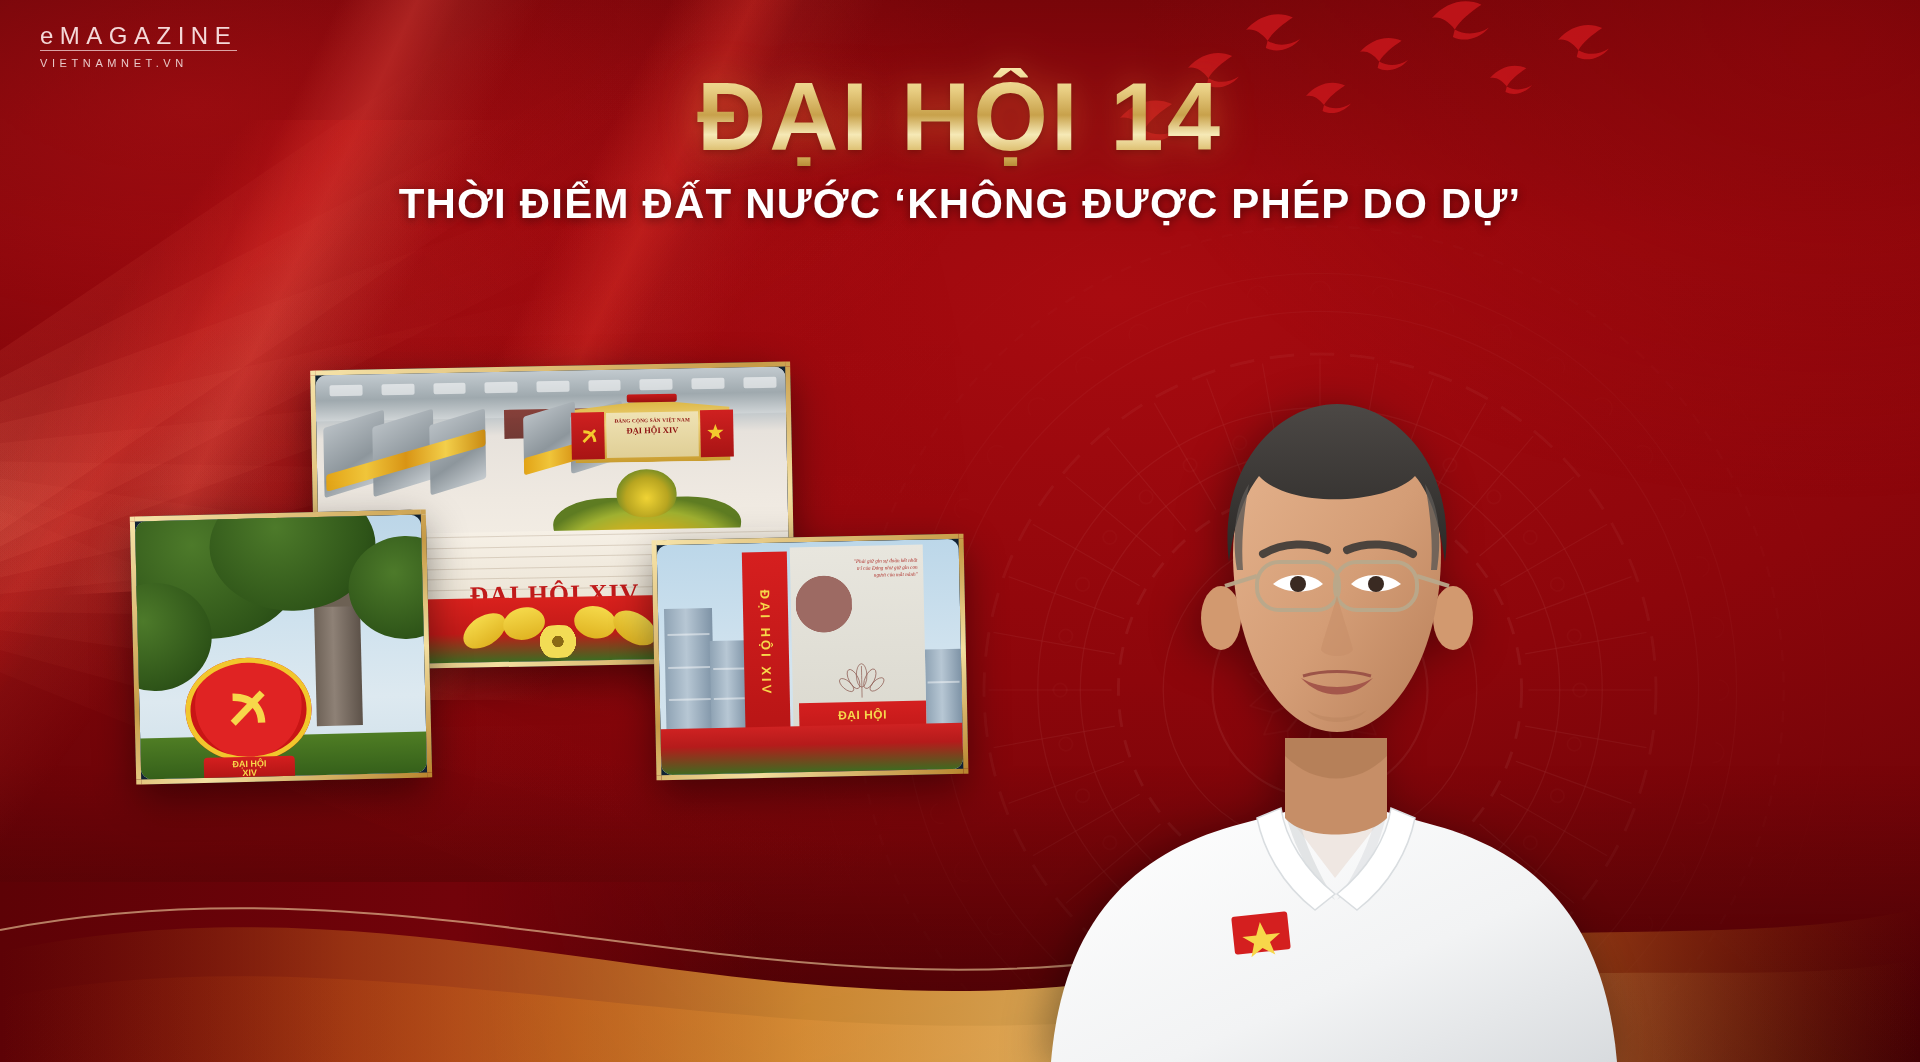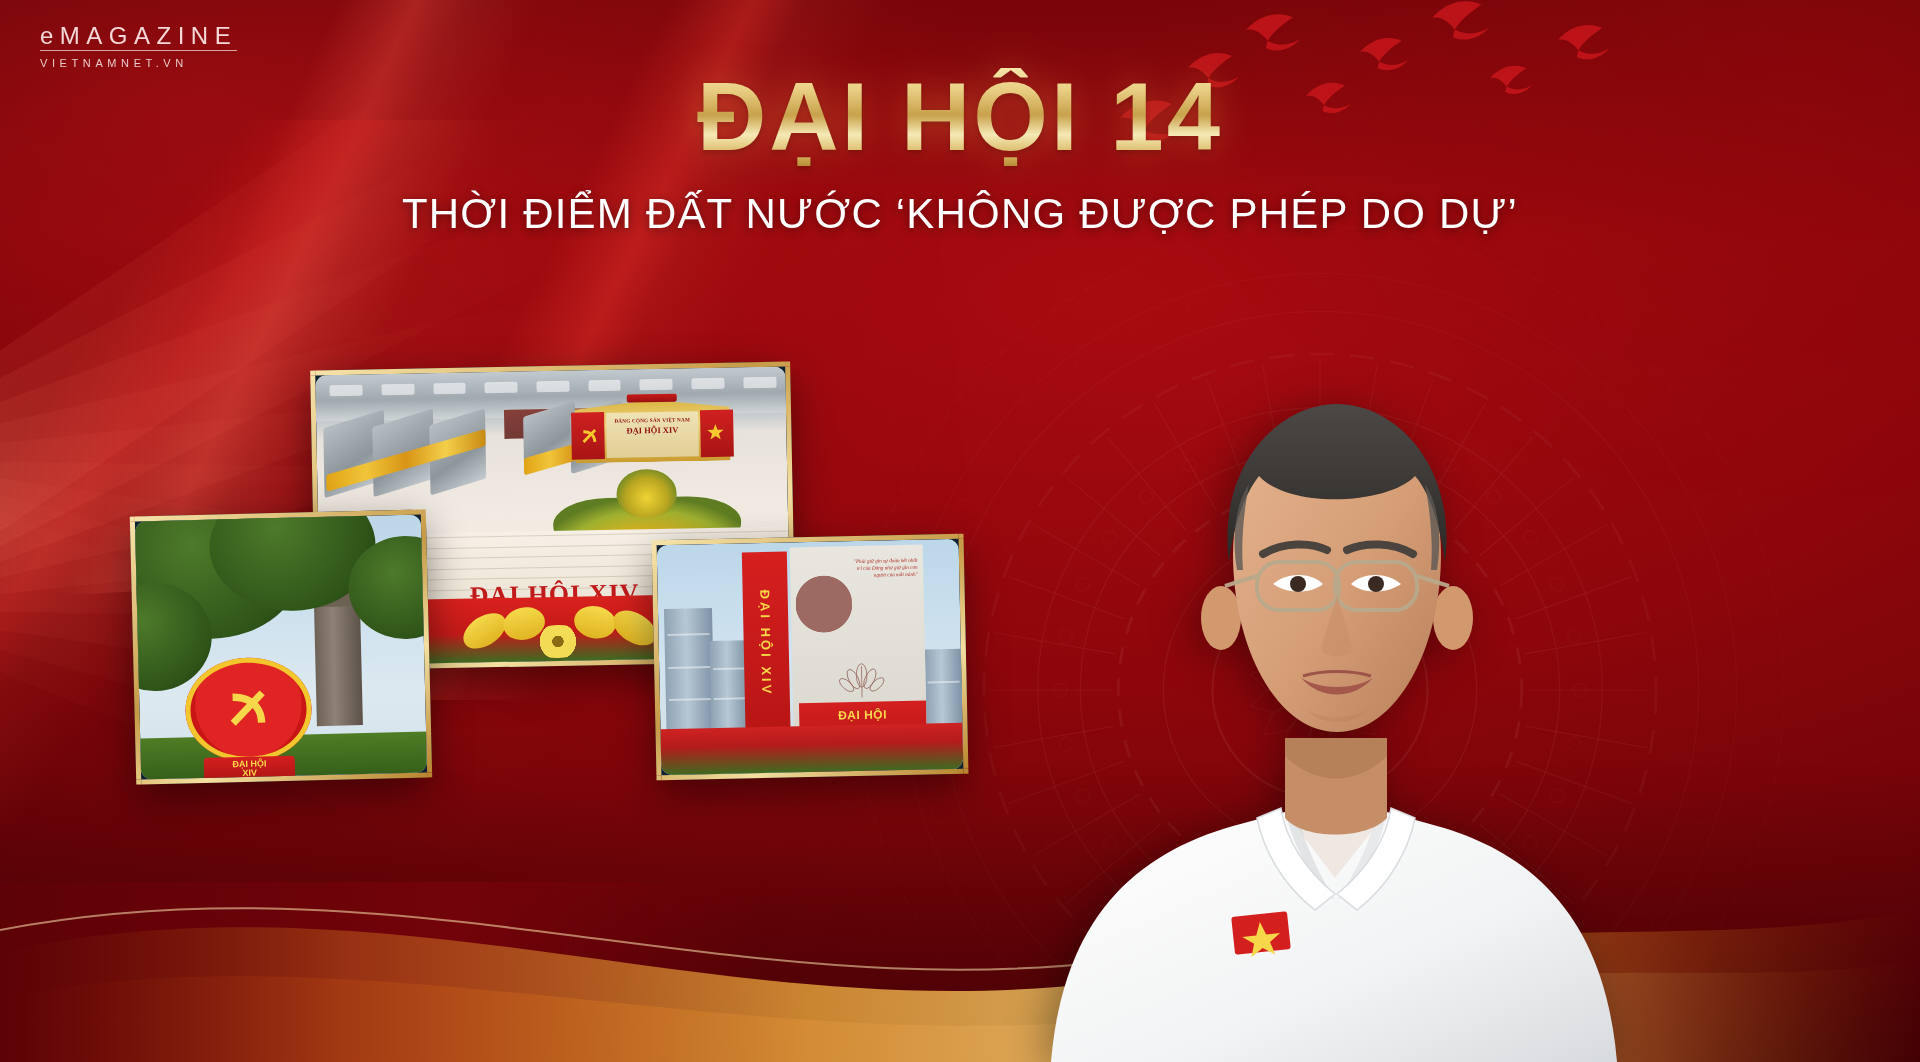--- a/index.html
+++ b/index.html
@@ -64,21 +64,21 @@
   
   .title{ position:absolute; left:0; top:58px; width:1920px; text-align:center;
     pointer-events:none; }
   .t-line1{ font-size:46px; font-weight:700; letter-spacing:2px; color:#fff;
     text-shadow:0 2px 10px rgba(0,0,0,.45); }
   .t-line2{ margin-top:10px; font-size:96px; font-weight:800; letter-spacing:3px;
     line-height:1.02;
     background:linear-gradient(180deg,#f7e6a8 0%, #e9cf84 22%, #c8a14b 48%, #f6e9b6 68%, #d8b661 88%, #b88c37 100%);
     -webkit-background-clip:text; background-clip:text; color:transparent;
     filter:drop-shadow(0 0 18px rgba(255,120,60,.55)) drop-shadow(0 2px 3px rgba(80,0,0,.6)); }
-  .t-line3{ margin-top:24px; font-size:42px; font-weight:400; letter-spacing:1.2px; color:#fff;
+  .t-line3{ margin-top:14px; font-size:42px; font-weight:700; letter-spacing:1.2px; color:#fff;
     text-shadow:0 2px 10px rgba(0,0,0,.45); }
 
   
   .card{ position:absolute; border-radius:16px; overflow:hidden;
     border:5px solid; border-image:linear-gradient(150deg,#f6e3a9,#c69a46 45%,#f3dfa0 70%,#b9862f) 1;
     box-shadow:0 14px 40px rgba(0,0,0,.45); background:#123; }
   .card .inner{ position:absolute; inset:0; }
 
   
   .card-main{ left:313px; top:366px; width:480px; height:300px; transform:rotate(-1.1deg); }

